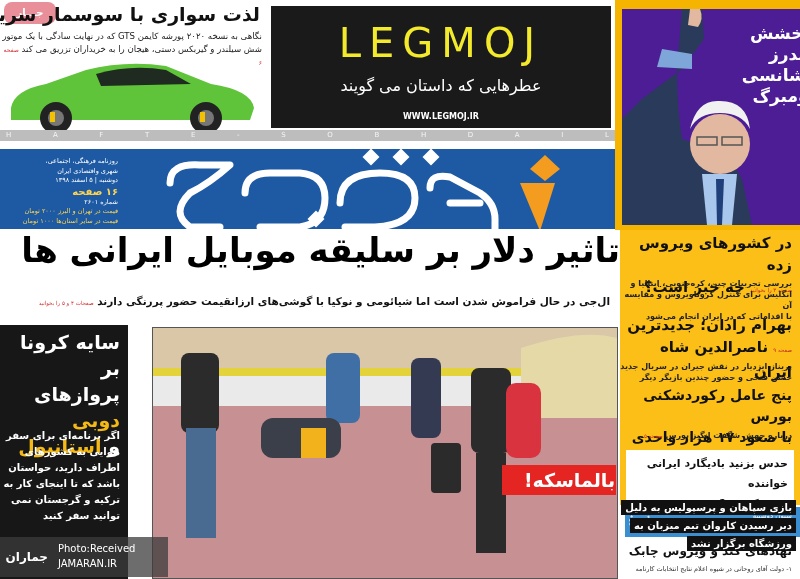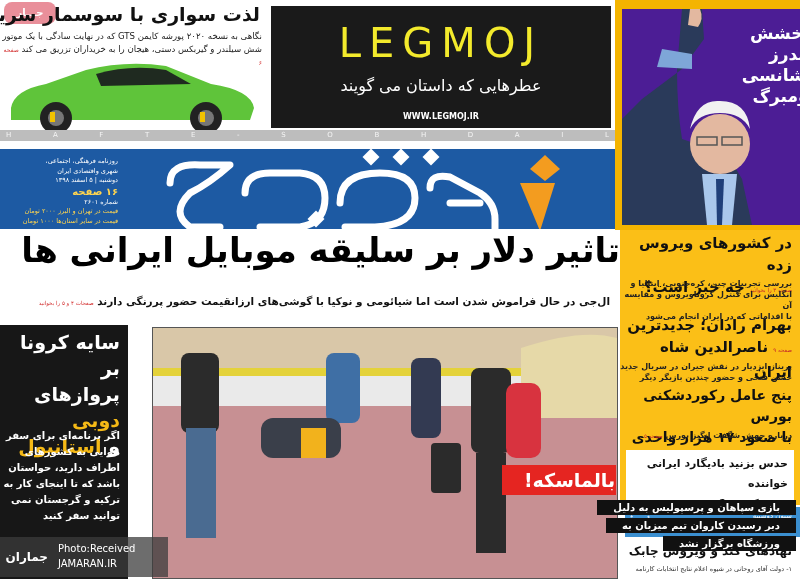--- a/index.html
+++ b/index.html
@@ -60,21 +60,21 @@
 
   
   #black-col { left: 0; top: 325px; width: 128px; height: 254px; background: #171717; }
   #bc-title { right: 8px; top: 4px; color: #fff; font-size: 19px; font-weight: bold; line-height: 26px; text-align: right; width: 118px; }
   #bc-title .hl { color: #f5b916; }
   #bc-text { right: 8px; top: 103px; width: 118px; text-align: right; color: #fff; font-size: 10px; font-weight: bold; line-height: 16px; }
 
   
   #photo { left: 152px; top: 327px; width: 466px; height: 252px; background: #c79a9c; overflow: hidden; border: 1px solid #555; }
   #balm { left: 502px; top: 465px; width: 114px; height: 30px; background: #e52521; color: #fff; font-size: 19px; font-weight: bold; text-align: center; line-height: 30px; padding-left: 21px; }
-  .cap { position: absolute; right: 4px; background: #111; color: #fff; font-size: 10px; font-weight: bold; padding: 0 16px; height: 15px; line-height: 15px; white-space: nowrap; }
+  .cap { position: absolute; right: 4px; background: #111; color: #fff; font-size: 10px; font-weight: bold; padding: 0 4px; height: 15px; line-height: 15px; white-space: nowrap; }
 
   
   #wm { left: 0; top: 537px; width: 168px; height: 40px; background: rgba(60,60,60,0.75); }
   #wm-logo { left: 8px; top: 6px; width: 40px; height: 28px; color: #fff; font-size: 12px; font-weight: bold; text-align: center; line-height: 28px; }
   #wm-text { left: 58px; top: 4px; color: #fff; font-size: 10px; line-height: 15px; direction: ltr; text-align: left; }
 </style>
 </head>
 <body>
 
 <div id="car-box" class="abs">

